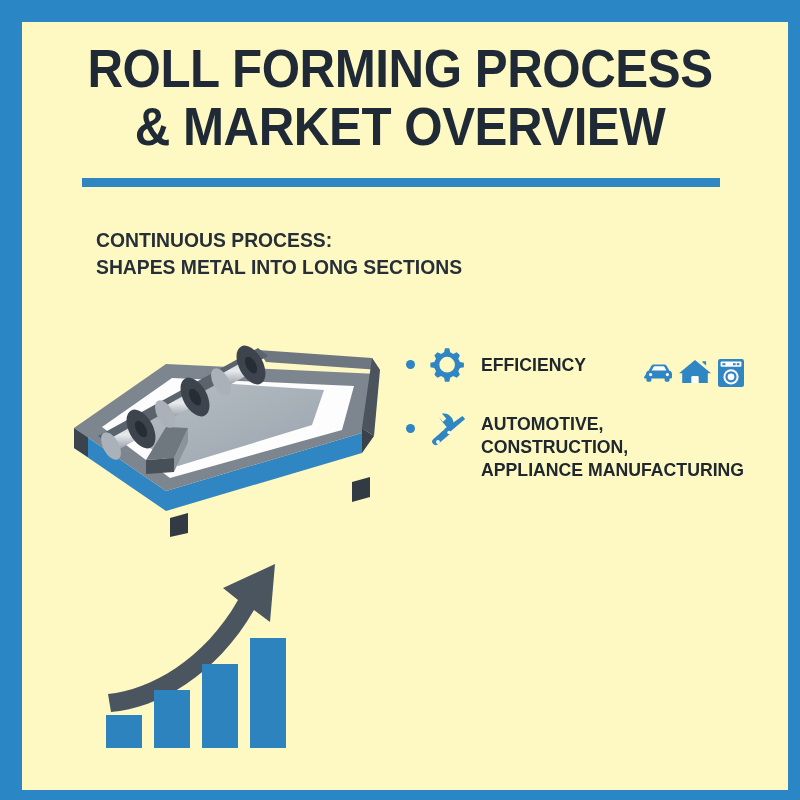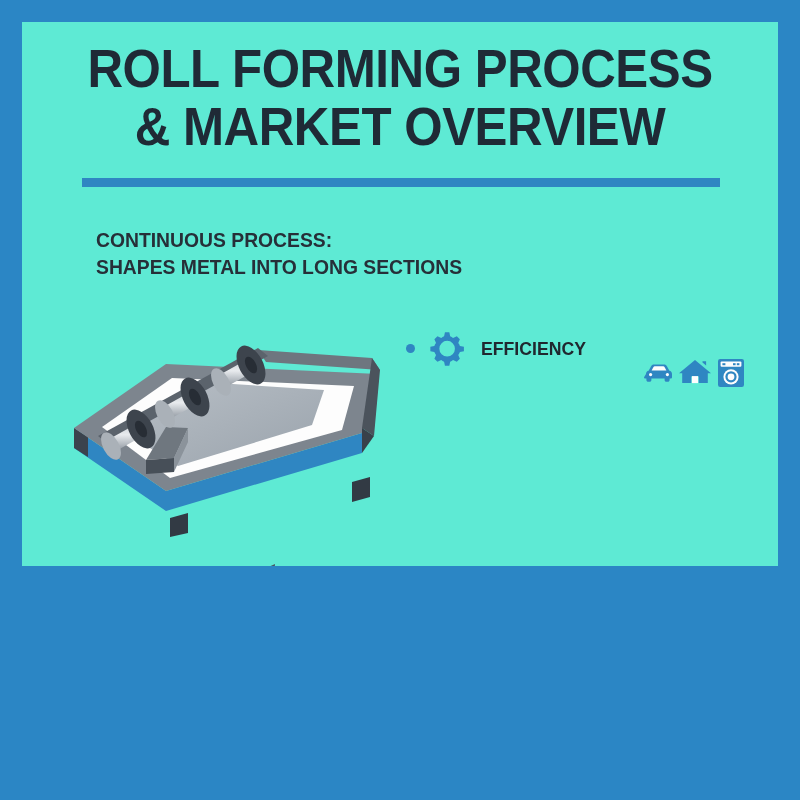--- a/index.html
+++ b/index.html
@@ -20,23 +20,24 @@
     height: 800px;
     background: #2b86c5;
     box-sizing: border-box;
   }
 
   .canvas {
     position: absolute;
     left: 22px;
     top: 22px;
     width: 756px;
-    height: 544px;
-    background: #5eead4;
+    height: 768px;
+    background: #fef9c3;
     overflow: hidden;
+    padding-left: 10px;
   }
 
   
   .title-block {
     position: absolute;
     left: 0;
     top: 18px;
     width: 756px;
     text-align: center;
   }
@@ -82,21 +83,21 @@
     left: 40px;
     top: 290px;
     width: 350px;
     height: 225px;
   }
 
   
   .features {
     position: absolute;
     left: 384px;
-    top: 306px;
+    top: 322px;
     width: 360px;
   }
   .feature-row {
     position: relative;
     display: flex;
     align-items: flex-start;
     margin-bottom: 22px;
   }
   .bullet-dot {
     width: 9px;
@@ -260,20 +261,38 @@
       <div class="feature-row">
         <span class="bullet-dot"></span>
         <span class="feature-icon">
           <svg width="42" height="40" viewBox="0 0 42 40" xmlns="http://www.w3.org/2000/svg">
             <path fill="#2f86c2" d="M21 5.5 l4.6 0 l0.9 4.2 a11.5 11.5 0 0 1 3.0 1.75 l4.0 -1.7 l3.2 3.2 l-1.7 4.0 a11.5 11.5 0 0 1 1.75 3.0 l4.2 0.9 l0 4.6 l-4.2 0.9 a11.5 11.5 0 0 1 -1.75 3.0 l1.7 4.0 l-3.2 3.2 l-4.0 -1.7 a11.5 11.5 0 0 1 -3.0 1.75 l-0.9 4.2 l-4.6 0 l-0.9 -4.2 a11.5 11.5 0 0 1 -3.0 -1.75 l-4.0 1.7 l-3.2 -3.2 l1.7 -4.0 a11.5 11.5 0 0 1 -1.75 -3.0 l-4.2 -0.9 l0 -4.6 l4.2 -0.9 a11.5 11.5 0 0 1 1.75 -3.0 l-1.7 -4.0 l3.2 -3.2 l4.0 1.7 a11.5 11.5 0 0 1 3.0 -1.75 Z M23.3 14.6 a8.2 8.2 0 1 0 0 16.4 a8.2 8.2 0 0 0 0 -16.4 Z" transform="translate(-2,-3) scale(0.95)"></path>
           </svg>
         </span>
         <span class="feature-text">Efficiency</span>
       </div>
 
+      <div class="feature-row">
+        <span class="bullet-dot"></span>
+        <span class="feature-icon">
+          <svg width="42" height="40" viewBox="0 0 42 40" xmlns="http://www.w3.org/2000/svg">
+
+            <path fill="#2f86c2" d="M12.5 4.5 l4.4 5.2 l3.4 -2.9 l-4.4 -5.2 a10 10 0 0 1 10.4 14.7 l-2.6 2.2 l-7.9 -9.3 Z" transform="translate(-1,2)"></path>
+            <path fill="#2f86c2" d="M19.6 16.5 l4.5 5.3 l-12.2 10.4 a3.5 3.5 0 0 1 -4.9 -0.4 a3.5 3.5 0 0 1 0.4 -4.9 Z" transform="translate(-1,2)"></path>
+            <circle cx="11.0" cy="32.0" r="1.9" fill="#fdfdfd"></circle>
+
+            <path fill="#2f86c2" d="M36.5 4.0 l2.6 3.1 l-17.0 14.4 l-3.9 -4.6 Z" transform="translate(-1,2)"></path>
+            <path fill="#2f86c2" d="M17.3 18.6 l3.9 4.6 l-3.3 2.8 l-3.9 -4.6 Z" transform="translate(-1,2)"></path>
+            <circle cx="22.0" cy="22.4" r="1.7" fill="#fdfdfd"></circle>
+          </svg>
+        </span>
+        <span class="feature-text multi">Automotive,
+Construction,
+Appliance Manufacturing</span>
+      </div>
     </div>
 
     <div class="industry-icons">
       <span>
         <svg width="34" height="34" viewBox="0 0 34 34" xmlns="http://www.w3.org/2000/svg">
           <path fill="#2f86c2" d="M4.0 19.0 c0 -2.0 1.2 -2.9 2.6 -3.2 l2.5 -4.6 c0.6 -1.1 1.5 -1.7 2.8 -1.7 l10.2 0 c1.3 0 2.2 0.6 2.8 1.7 l2.5 4.6 c1.4 0.3 2.6 1.2 2.6 3.2 l0 3.3 c0 0.8 -0.6 1.3 -1.3 1.3 l-1.1 0 l0 1.3 c0 1.0 -0.8 1.8 -1.8 1.8 l-1.4 0 c-1.0 0 -1.8 -0.8 -1.8 -1.8 l0 -1.3 l-13.2 0 l0 1.3 c0 1.0 -0.8 1.8 -1.8 1.8 l-1.4 0 c-1.0 0 -1.8 -0.8 -1.8 -1.8 l0 -1.3 l-1.1 0 c-0.7 0 -1.3 -0.5 -1.3 -1.3 Z"></path>
           <path fill="#fdfdfd" d="M9.6 15.4 l1.9 -3.4 c0.3 -0.5 0.6 -0.7 1.2 -0.7 l8.6 0 c0.6 0 0.9 0.2 1.2 0.7 l1.9 3.4 Z"></path>
           <circle cx="8.6" cy="19.6" r="1.6" fill="#fdfdfd"></circle>
           <circle cx="25.4" cy="19.6" r="1.6" fill="#fdfdfd"></circle>
         </svg>

